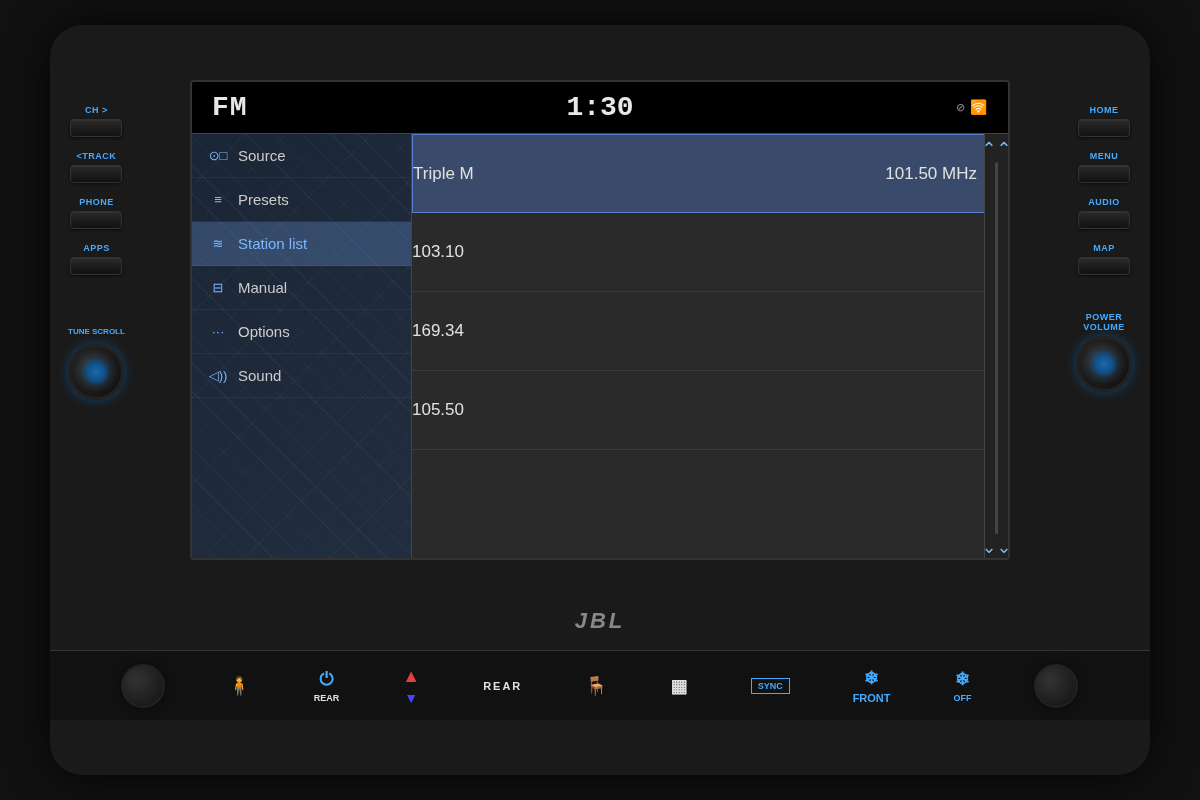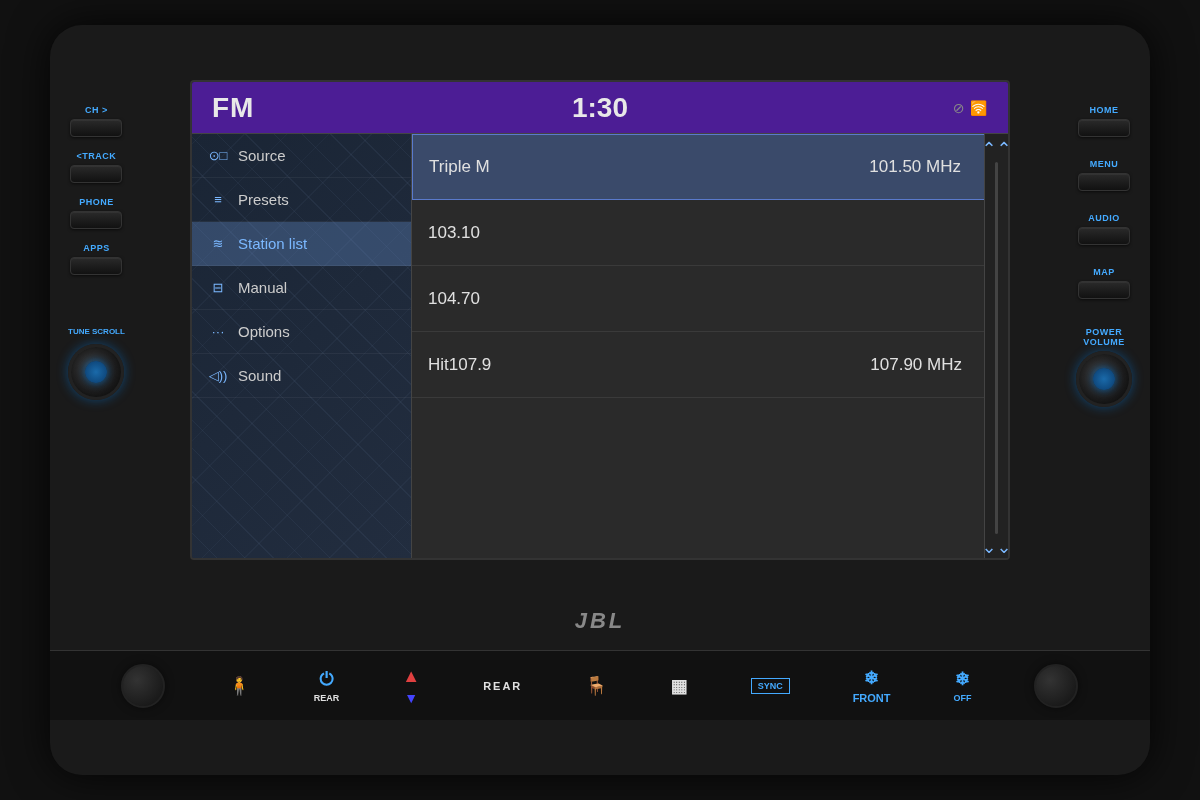--- a/index.html
+++ b/index.html
@@ -39,21 +39,21 @@
       align-items: center;
     }
 
     
     .side-buttons-right {
       position: absolute;
       right: 18px;
       top: 80px;
       display: flex;
       flex-direction: column;
-      gap: 22px;
+      gap: 14px;
       align-items: center;
     }
 
     .side-btn-group {
       display: flex;
       flex-direction: column;
       align-items: center;
       gap: 4px;
     }
 
@@ -113,25 +113,26 @@
       border-radius: 4px;
       overflow: hidden;
       position: relative;
       border: 2px solid #333;
     }
 
     
     .screen-header {
       width: 100%;
       height: 52px;
-      background: #4c1d95;
+      background: #000000;
       display: flex;
       align-items: center;
       padding: 0 20px;
       border-bottom: 1px solid #444;
+      font-family: Liberation Mono, monospace;
     }
 
     .fm-label {
       color: #e8e8e8;
       font-size: 28px;
       font-weight: bold;
       letter-spacing: 1px;
     }
 
     .time-label {
@@ -212,22 +213,22 @@
       flex: 1;
       background: #2a2a2a;
       display: flex;
       flex-direction: column;
       position: relative;
     }
 
     .station-item {
       display: flex;
       align-items: center;
-      padding: 0 16px;
-      height: 66px;
+      padding: 0 0;
+      height: 79px;
       border-bottom: 1px solid #3a3a3a;
       color: #e0e0e0;
       font-size: 17px;
       position: relative;
       cursor: pointer;
     }
 
     .station-item.highlighted {
       background: #3a4a6a;
       border: 1px solid #5a7acc;
@@ -385,21 +386,21 @@
       <div class="side-btn"></div>
     </div>
     <div class="side-btn-group">
       <div class="side-btn-label">AUDIO</div>
       <div class="side-btn"></div>
     </div>
     <div class="side-btn-group">
       <div class="side-btn-label">MAP</div>
       <div class="side-btn"></div>
     </div>
-    <div class="side-btn-group" style="margin-top:6px;">
+    <div class="side-btn-group" style="margin-top:23px;">
       <div class="side-btn-label">POWER<br>VOLUME</div>
       <div class="knob"></div>
     </div>
   </div>
 
   <div style="display:flex; flex-direction:column; align-items:center;">
     <div class="main-screen">
 
       <div class="screen-header">
         <span class="fm-label">FM</span>
@@ -446,29 +447,28 @@
           <div class="station-item highlighted">
             <span class="station-name">Triple M</span>
             <span class="station-freq">101.50 MHz</span>
           </div>
 
           <div class="station-item">
             <span class="freq-only">103.10</span>
           </div>
 
           <div class="station-item">
-            <span class="freq-only">104.70</span>
-          </div>
-
-
+            <span class="freq-only">169.34</span>
+          </div>
 
           <div class="station-item">
-            <span class="station-name">Hit107.9</span>
-            <span class="station-freq">107.90 MHz</span>
-          </div>
+            <span class="freq-only">105.50</span>
+          </div>
+
+
 
           <div class="scroll-bar">
             <span class="scroll-arrow">⌃⌃</span>
             <div class="scroll-track"></div>
             <span class="scroll-arrow">⌄⌄</span>
           </div>
 
         </div>
       </div>
     </div>

